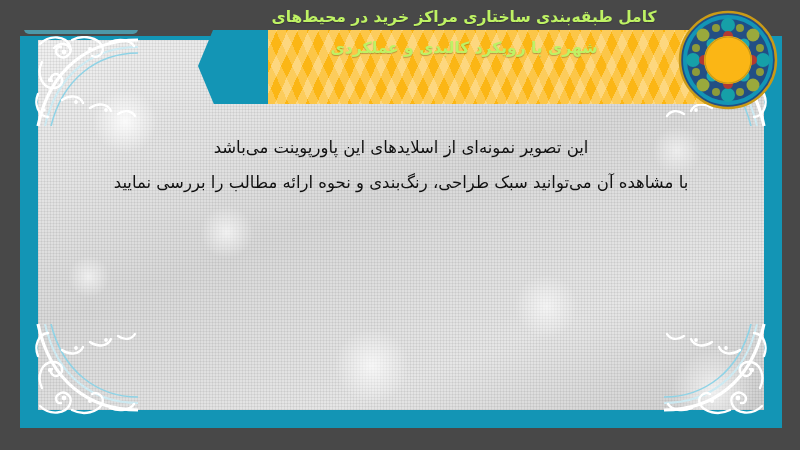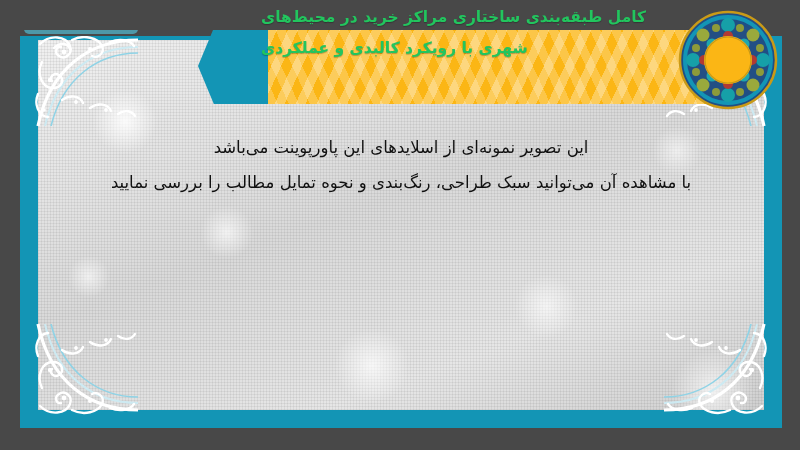--- a/index.html
+++ b/index.html
@@ -110,25 +110,25 @@
     clip-path: polygon(100% 0, 100% 100%, 22% 100%, 0 50%, 22% 0);
     z-index: 44;
   }
   #title-dark {
     position: absolute; left: 0; top: 0;
     width: 800px; height: 30px;
     background: #484848;
     z-index: 46;
   }
   #title-text {
-    position: absolute; left: 261px; top: 2px;
+    position: absolute; left: 254px; top: 2px;
     width: 420px;
-    text-align: left;
+    text-align: center;
     direction: rtl;
-    color: #22c55e;
+    color: #bef264;
     font-size: 15.5px;
     line-height: 31px;
     font-weight: 600;
     z-index: 60;
     text-shadow: 0 1px 1px rgba(0,0,0,.25);
   }
 
   
   #medallion {
     position: absolute; left: 676px; top: 8px;
@@ -249,21 +249,21 @@
         <circle cx="44" cy="30" r="2.4"></circle>
           <circle cx="30" cy="58" r="2.2"></circle>
         <circle cx="70" cy="27" r="2"></circle>
           <circle cx="56" cy="80" r="1.9"></circle>
         <circle cx="86" cy="88" r="1.9"></circle>
       </g>
     </svg>
 
     <div id="body-text">
       <div class="body-line">این تصویر نمونه‌ای از اسلایدهای این پاورپوینت می‌باشد</div>
-      <div class="body-line">با مشاهده آن می‌توانید سبک طراحی، رنگ‌بندی و نحوه تمایل مطالب را بررسی نمایید</div>
+      <div class="body-line">با مشاهده آن می‌توانید سبک طراحی، رنگ‌بندی و نحوه ارائه مطالب را بررسی نمایید</div>
     </div>
   </div>
 
   <div id="title-arrow"></div>
   <div id="title-band"></div>
   <div id="title-dark"></div>
   <div id="title-text">کامل طبقه‌بندی ساختاری مراکز خرید در محیط‌های شهری با رویکرد کالبدی و عملکردی</div>
 
   <svg id="medallion" viewBox="0 0 104 104">
     <circle cx="52" cy="52" r="48" fill="#1f4f86" stroke="#c99a17" stroke-width="2.5"></circle>

